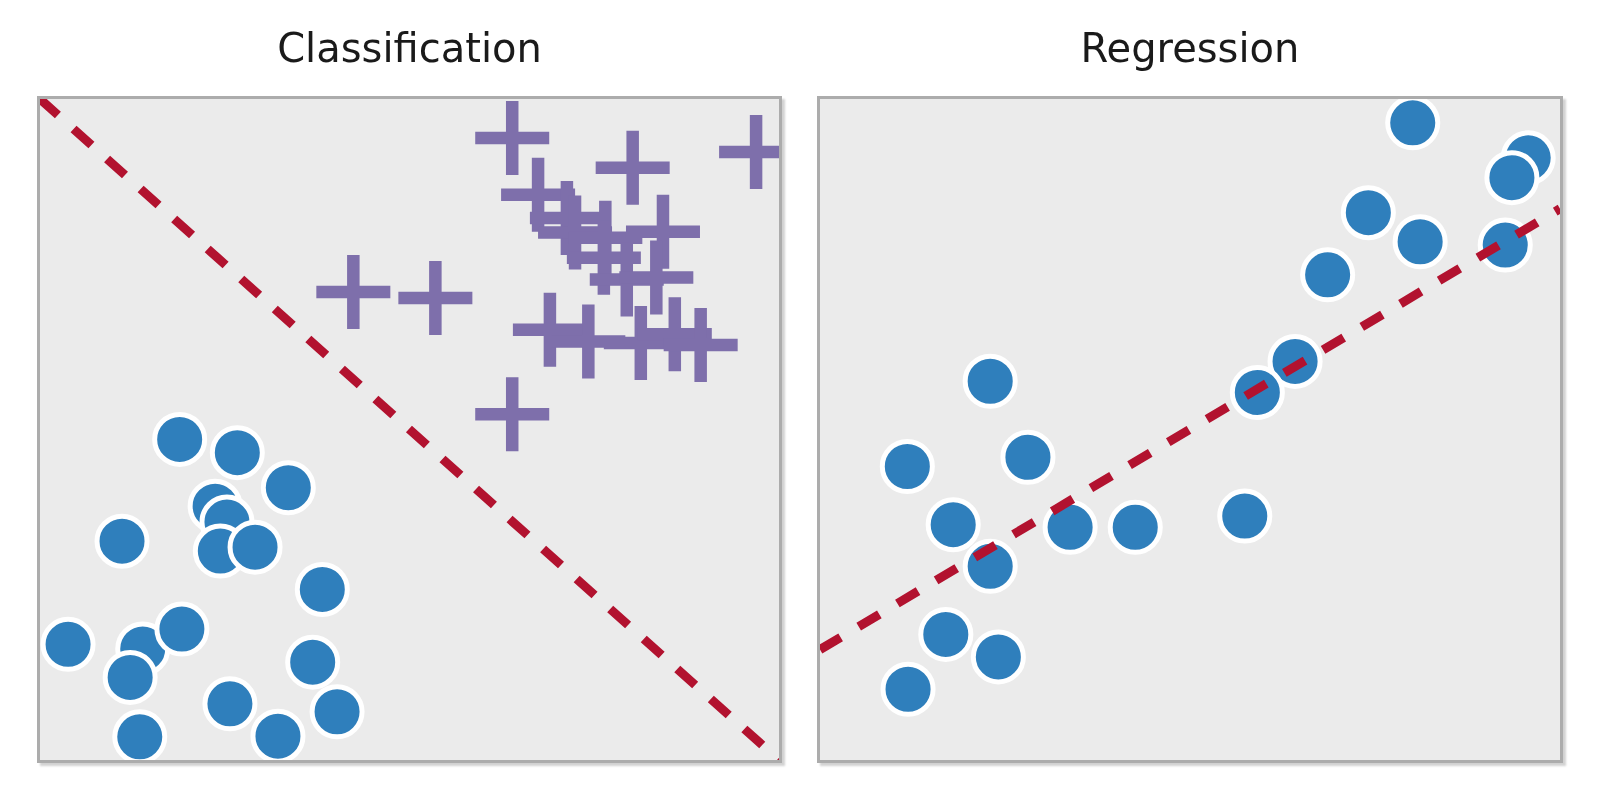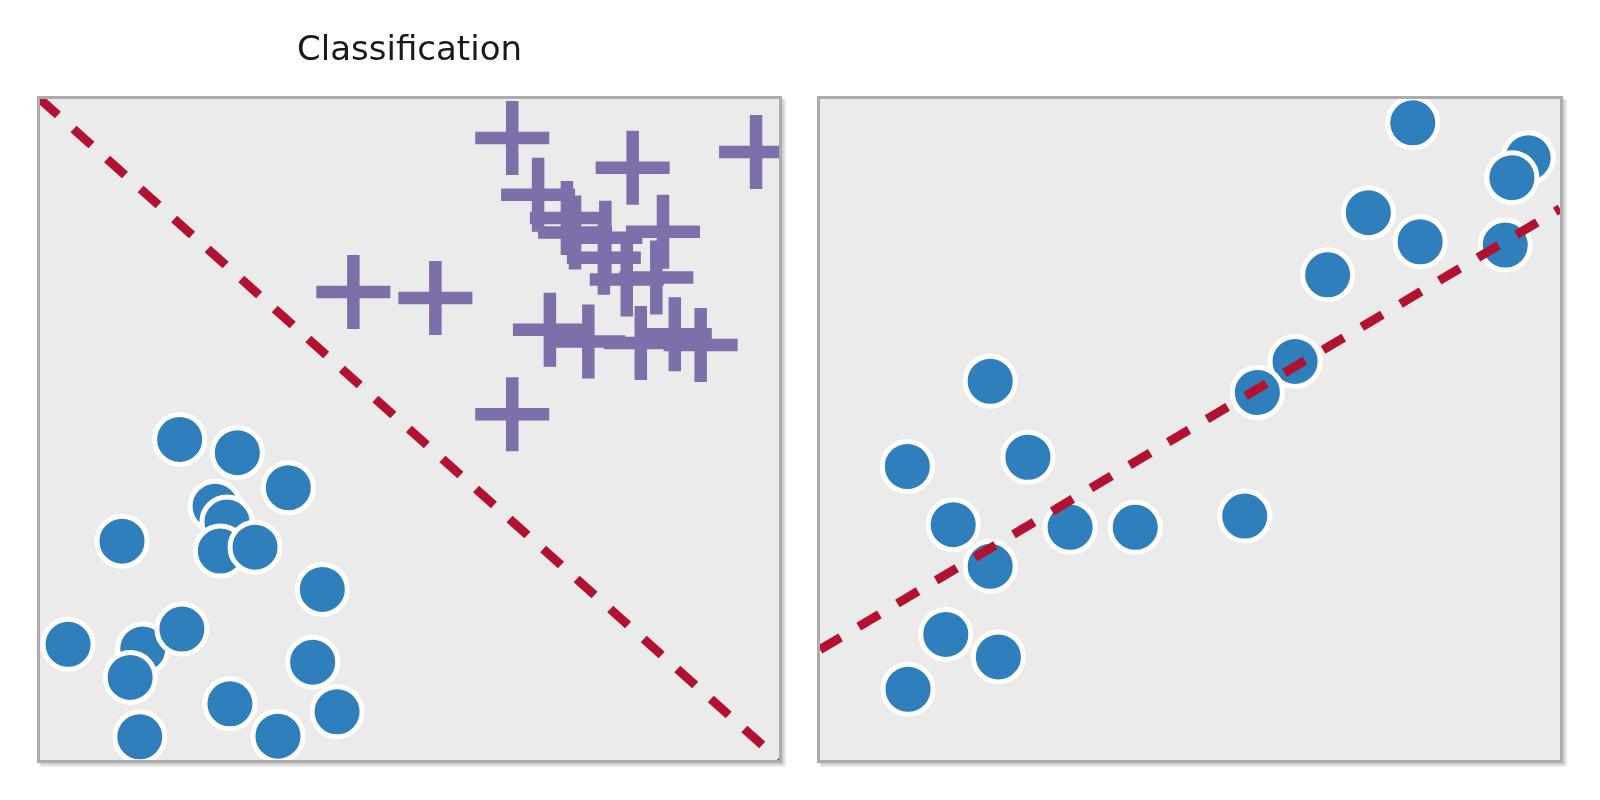--- a/index.html
+++ b/index.html
@@ -14,21 +14,21 @@
     height: 800px;
     background: #FFFFFF;
     overflow: hidden;
   }
   .panel-title {
     position: absolute;
     top: 12px;
     height: 72px;
     line-height: 72px;
     text-align: center;
-    font-size: 34px;
+    font-size: 40px;
     color: #1A1A1A;
     letter-spacing: 0px;
   }
   .title-left  { left: 37px;  width: 745px; }
   .title-right { left: 817px; width: 746px; }
   .plot-panel {
     position: absolute;
     top: 96px;
     height: 667px;
     border: 3px solid #ACACAC;
@@ -44,20 +44,21 @@
     height: 100%;
   }
 </style>
 </head>
 <body>
 
 <div class="canvas">
 
   <div class="panel-title title-left">Classification</div>
 
+  <div class="panel-title title-right">Regression</div>
 
   <div class="plot-panel panel-left">
     <svg viewBox="0 0 739 661" preserveAspectRatio="none" xmlns="http://www.w3.org/2000/svg">
         <circle cx="139.671" cy="340.415" r="25" fill="#2F7FBC" stroke="#FFFFFF" stroke-width="5"></circle>
         <circle cx="197.31300000000002" cy="353.63499999999993" r="25" fill="#2F7FBC" stroke="#FFFFFF" stroke-width="5"></circle>
         <circle cx="248.304" cy="388.668" r="25" fill="#2F7FBC" stroke="#FFFFFF" stroke-width="5"></circle>
         <circle cx="82.029" cy="442.209" r="25" fill="#2F7FBC" stroke="#FFFFFF" stroke-width="5"></circle>
         <circle cx="175.143" cy="407.176" r="25" fill="#2F7FBC" stroke="#FFFFFF" stroke-width="5"></circle>
         <circle cx="186.967" cy="423.04" r="25" fill="#2F7FBC" stroke="#FFFFFF" stroke-width="5"></circle>
         <circle cx="180.316" cy="452.12399999999997" r="25" fill="#2F7FBC" stroke="#FFFFFF" stroke-width="5"></circle>

